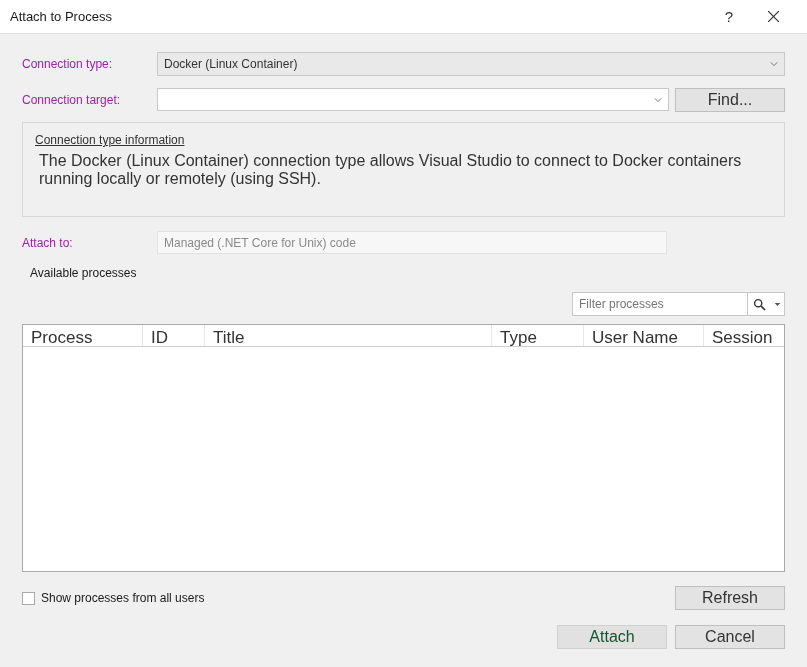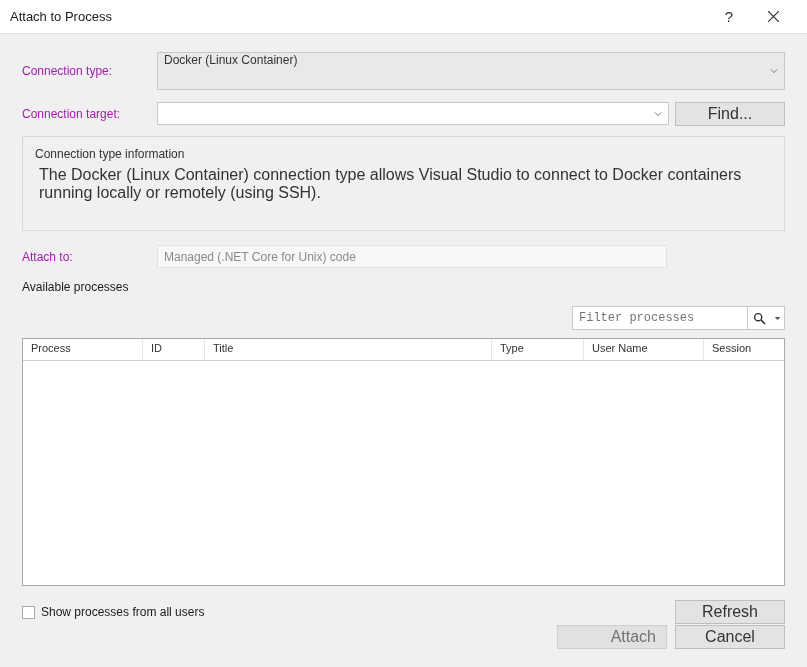--- a/index.html
+++ b/index.html
@@ -33,26 +33,26 @@
     }
     .titlebar-btn.close svg, .titlebar-btn.help svg { width: 11px; height: 11px; }
     .titlebar-btn.help { font-weight: 400; font-size: 15px; }
     .content { padding: 18px 22px 0 22px; }
     .row { display: flex; align-items: center; margin-bottom: 10px; }
     .row.top { align-items: center; margin-bottom: 12px; }
     .label-col { width: 135px; color: #a21caf; }
     .ctrl-col { flex: 1; display: flex; gap: 6px; }
     .combo {
       flex: 1;
-      height: 38px;
+      height: 24px;
       border: 1px solid #c8c8c8;
       background: #e9e9e9;
       padding: 0 6px;
       display: flex;
-      align-items: flex-start;
+      align-items: center;
       position: relative;
       color: #333;
     }
     .combo .chev { position: absolute; right: 6px; top: 50%; transform: translateY(-50%); }
     .text-input {
       flex: 1;
       height: 23px;
       border: 1px solid #c8c8c8;
       background: #fff;
       padding: 0 6px;
@@ -65,41 +65,41 @@
       border: 1px solid #bfbfbf;
       background: #e3e3e3;
       display: flex;
       align-items: center;
       justify-content: center;
       font-size: 16px;
       color: #333;
       cursor: pointer;
       padding: 0 10px;
     }
-    .btn.disabled { color: #737373; background: #e1e1e1; border-color: #d0d0d0; cursor: default; justify-content: flex-end; }
+    .btn.disabled { color: #14532d; background: #e1e1e1; border-color: #d0d0d0; cursor: default; }
     .info-group {
       border: 1px solid #d8d8d8;
       padding: 10px 12px 28px 12px;
       margin-bottom: 14px;
       position: relative;
     }
-    .info-group .group-title { color: #333; margin-bottom: 5px; }
+    .info-group .group-title { color: #333; margin-bottom: 5px; text-decoration: underline; }
     .info-group .group-body { color: #333; font-size: 16px; padding-left: 4px; }
     .attachto-box {
       flex: 1;
       height: 23px;
       border: 1px solid #e2e2e2;
       background: #f7f7f7;
       padding: 0 6px;
       display: flex;
       align-items: center;
       color: #8a8a8a;
       max-width: 510px;
     }
-    .section-title { margin: 12px 0 12px 0; }
+    .section-title { margin: 12px 0 12px 8px; }
     .filter-row { display: flex; justify-content: flex-end; margin-bottom: 8px; }
     .filter-box {
       width: 175px;
       height: 24px;
       border: 1px solid #c8c8c8;
       border-right: none;
       background: #fff;
       padding: 0 6px;
       display: flex;
       align-items: center;
@@ -120,21 +120,21 @@
       height: 248px;
     }
     .table-head {
       display: flex;
       height: 22px;
       background: #fff;
       border-bottom: 1px solid #d0d0d0;
     }
     .th {
       padding: 3px 8px;
-      font-size: 11px;
+      font-size: 17px;
       color: #333;
       border-right: 1px solid #e8e8e8;
     }
     .th:last-child { border-right: none; }
     .th.process { width: 120px; }
     .th.id { width: 62px; }
     .th.title { flex: 1; }
     .th.type { width: 92px; }
     .th.user { width: 120px; }
     .th.session { width: 80px; }
@@ -208,21 +208,21 @@
       <div class="attachto-box">
             <span>Managed (.NET Core for Unix) code</span>
           </div>
     </div>
   </div>
 
   <div class="section-title">Available processes</div>
 
   <div class="filter-row">
     <div class="filter-box">
-      <input class="plain" type="text" style="color: rgb(136, 136, 136); font-family: Liberation Mono, monospace;" placeholder="Filter processes">
+      <input class="plain" type="text" style="color: rgb(136, 136, 136);" placeholder="Filter processes">
     </div>
     <div class="filter-actions">
       <div class="ico">
         <svg width="13" height="13" viewBox="0 0 13 13">
               <circle cx="5.2" cy="5.2" r="3.6" stroke="#333" stroke-width="1.4" fill="none"></circle>
               <line x1="8" y1="8" x2="12" y2="12" stroke="#333" stroke-width="1.6"></line>
             </svg>
       </div>
       <div class="drop">
         <svg width="7" height="7" viewBox="0 0 10 10">

